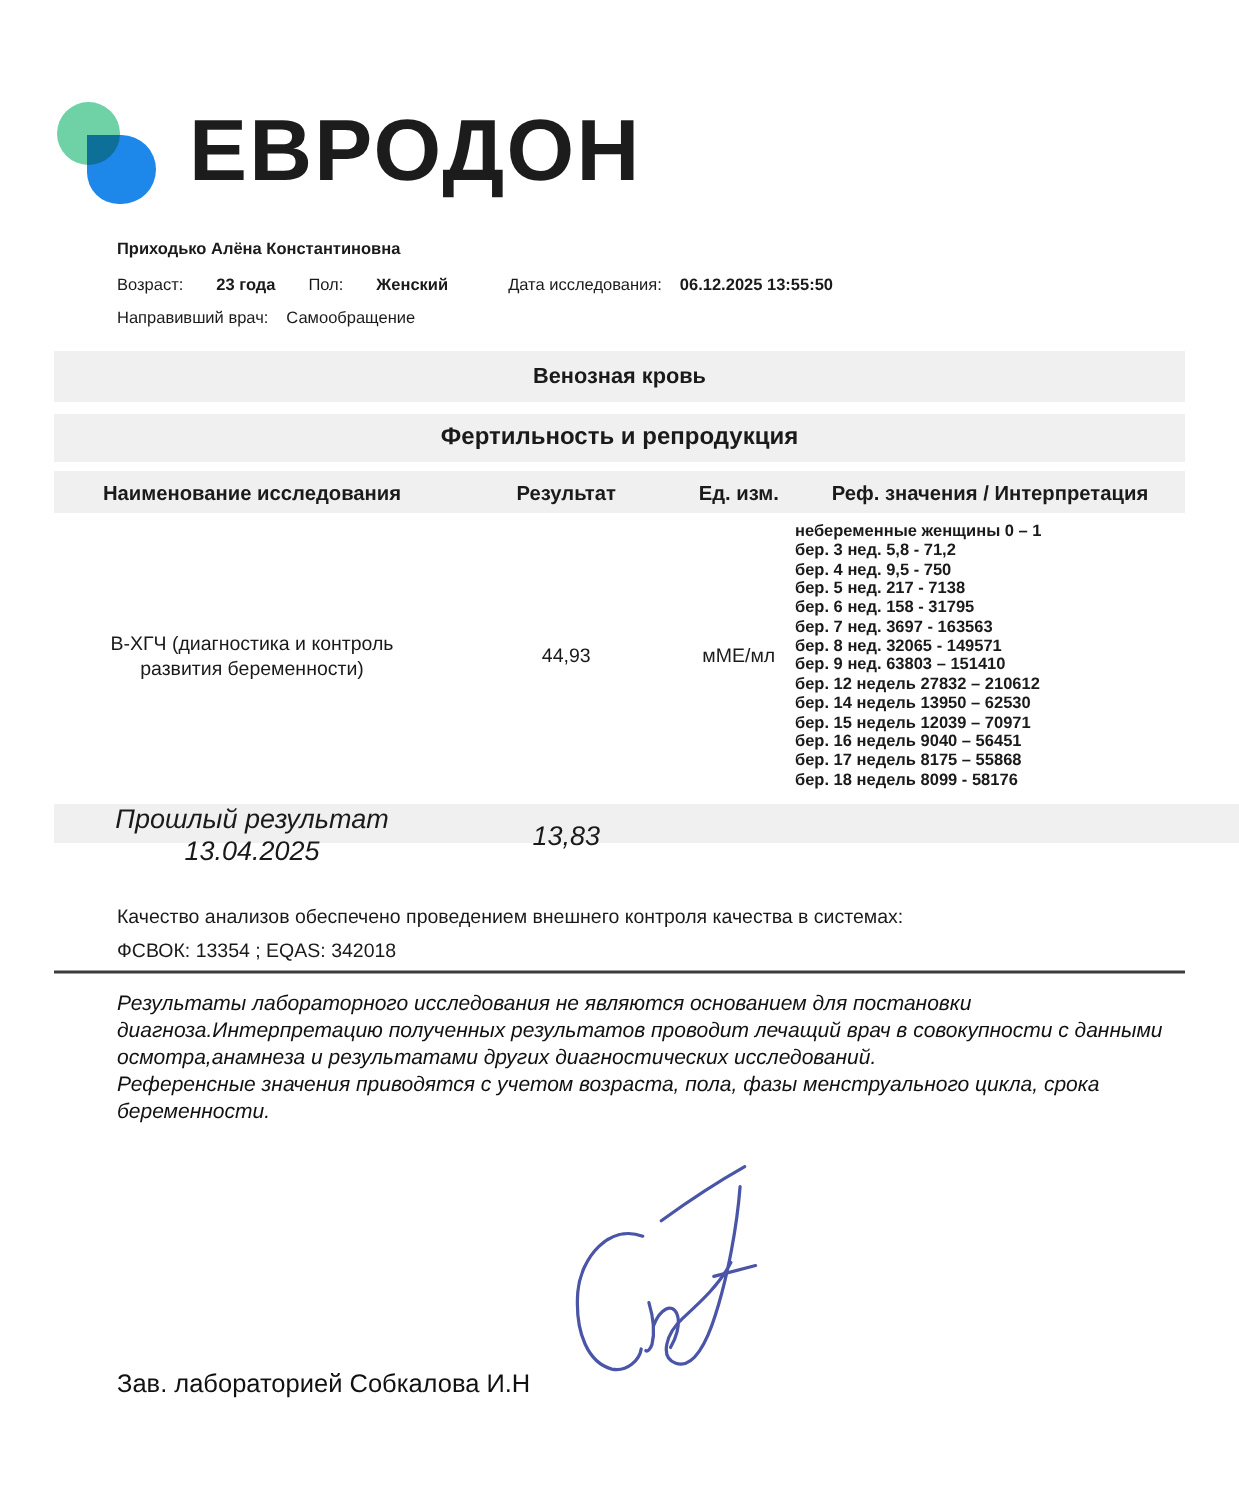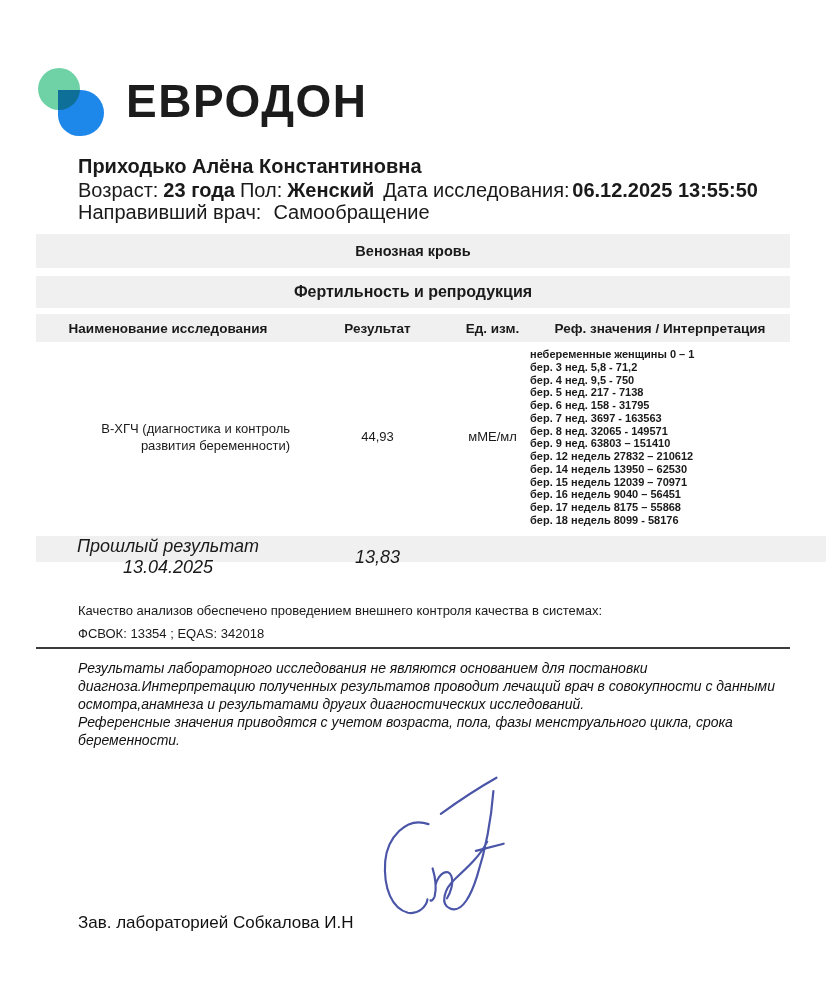--- a/index.html
+++ b/index.html
@@ -7,45 +7,45 @@
   body { font-family:"Liberation Sans", sans-serif; color:#1a1a1a; }
   .page { position:relative; width:826px; height:1000px; background:#ffffff; overflow:hidden; }
 
   
   .logo { position:absolute; top:60px; left:36px; height:82px; display:flex; align-items:center; }
   .logo-mark { position:relative; width:86px; height:82px; flex:0 0 auto; }
   .logo-circle { position:absolute; left:2px; top:8px; width:42px; height:42px; border-radius:50%;
                  mix-blend-mode:multiply; }
   .logo-drop { position:absolute; left:22px; top:30px; width:46px; height:46px;
                border-radius:0 50% 50% 46%; mix-blend-mode:multiply; }
-  .logo-word { font-size:46px; font-weight:900; letter-spacing:1.5px; color:#1c1c1c; line-height:1; margin-left:4px; }
+  .logo-word { font-size:58px; font-weight:900; letter-spacing:1.5px; color:#1c1c1c; line-height:1; margin-left:4px; }
 
   
-  .patient { position:absolute; top:155px; left:78px; width:680px; font-size:20px; line-height:22px; }
+  .patient { position:absolute; top:155px; left:78px; width:680px; font-size:11px; line-height:22px; }
   .patient .row { display:flex; align-items:center; white-space:pre; }
   .patient .name { font-weight:bold; margin-bottom:2px; }
   .b { font-weight:bold; }
   .sp-s { display:inline-block; width:12px; }
   .sp-m { display:inline-block; width:22px; }
   .sp-l { display:inline-block; width:40px; }
 
   
   .band { position:absolute; left:36px; width:754px; background:#f0f0f0; display:flex;
           align-items:center; justify-content:center; }
   .band-material { top:234px; height:34px; font-size:14.5px; font-weight:bold; }
   .band-panel { top:276px; height:32px; font-size:16px; font-weight:bold; }
 
   .cols { display:grid; grid-template-columns:264px 155px 75px 260px; }
   .thead { position:absolute; top:314px; left:36px; width:754px; height:28px; background:#f0f0f0;
            font-size:13.5px; font-weight:bold; align-items:center; }
   .thead > div { text-align:center; }
 
   
   .results-row { position:absolute; top:347px; left:36px; width:754px; font-size:13px; }
-  .cell-name { align-self:center; text-align:right; padding:0 10px; line-height:17px; }
+  .cell-name { align-self:center; text-align:center; padding:0 10px; line-height:17px; }
   .cell-result, .cell-unit { align-self:center; text-align:center; }
   .cell-ref { text-align:left; font-size:11px; line-height:12.75px; padding-top:1px;font-weight:bold; }
 
   
   .prev-band { position:absolute; top:536px; left:36px; width:812px; height:26px; background:#f0f0f0;
                align-items:center; font-size:18px; font-style:italic; }
   .prev-band > div { text-align:center; }
 
   
   .quality { position:absolute; top:599px; left:78px; width:700px; font-size:13px; line-height:23px; }

